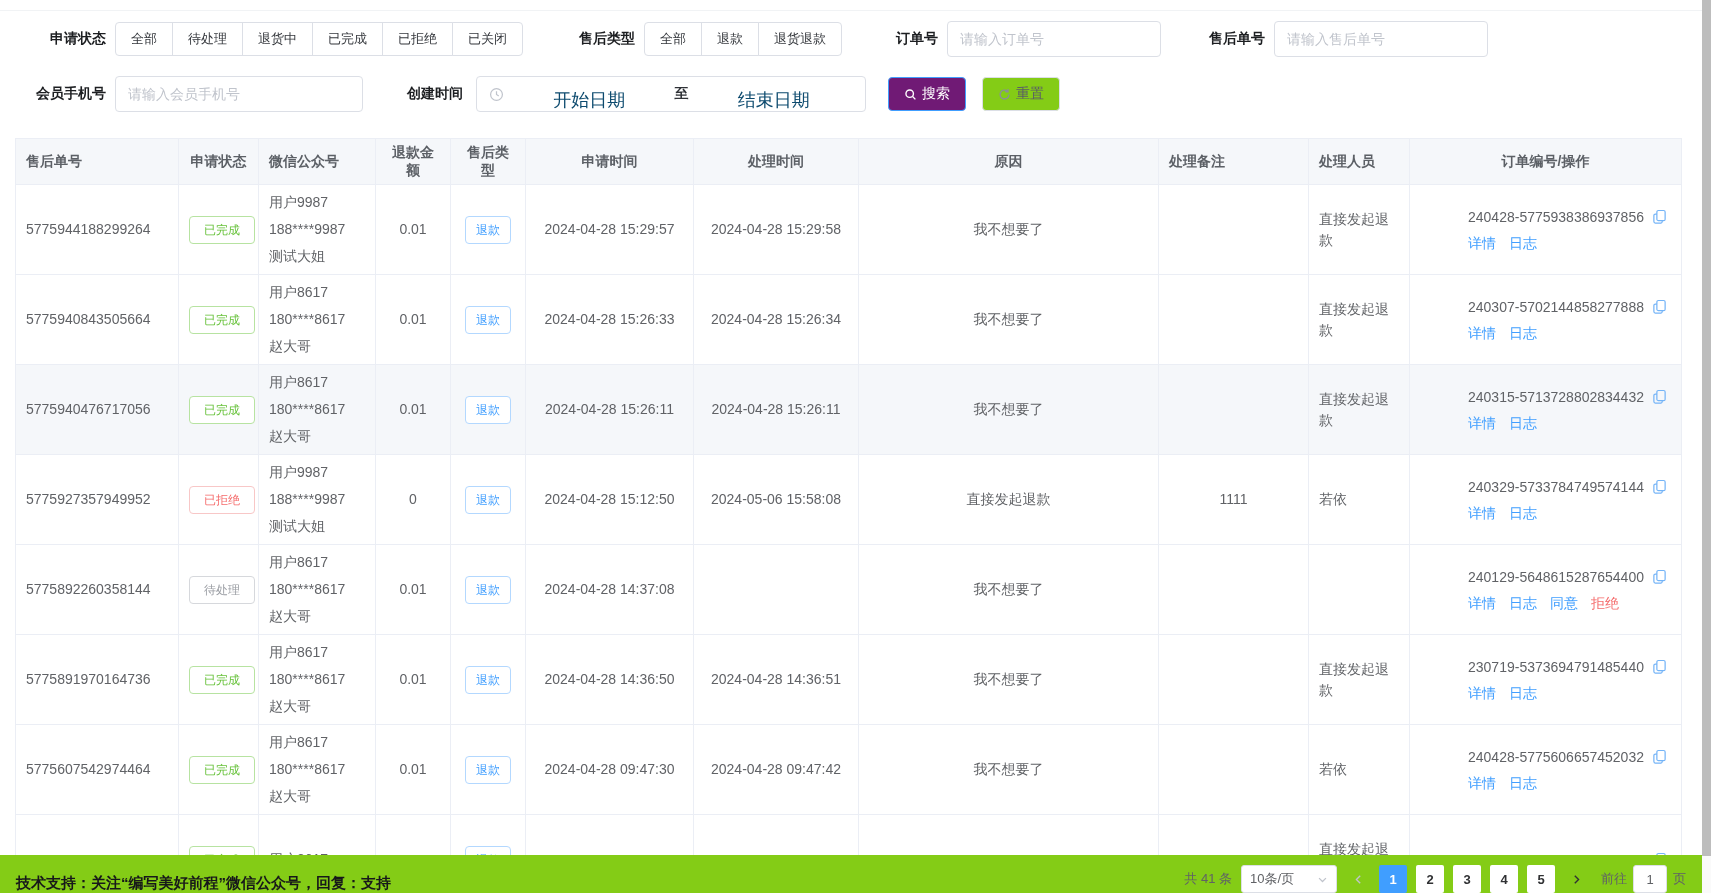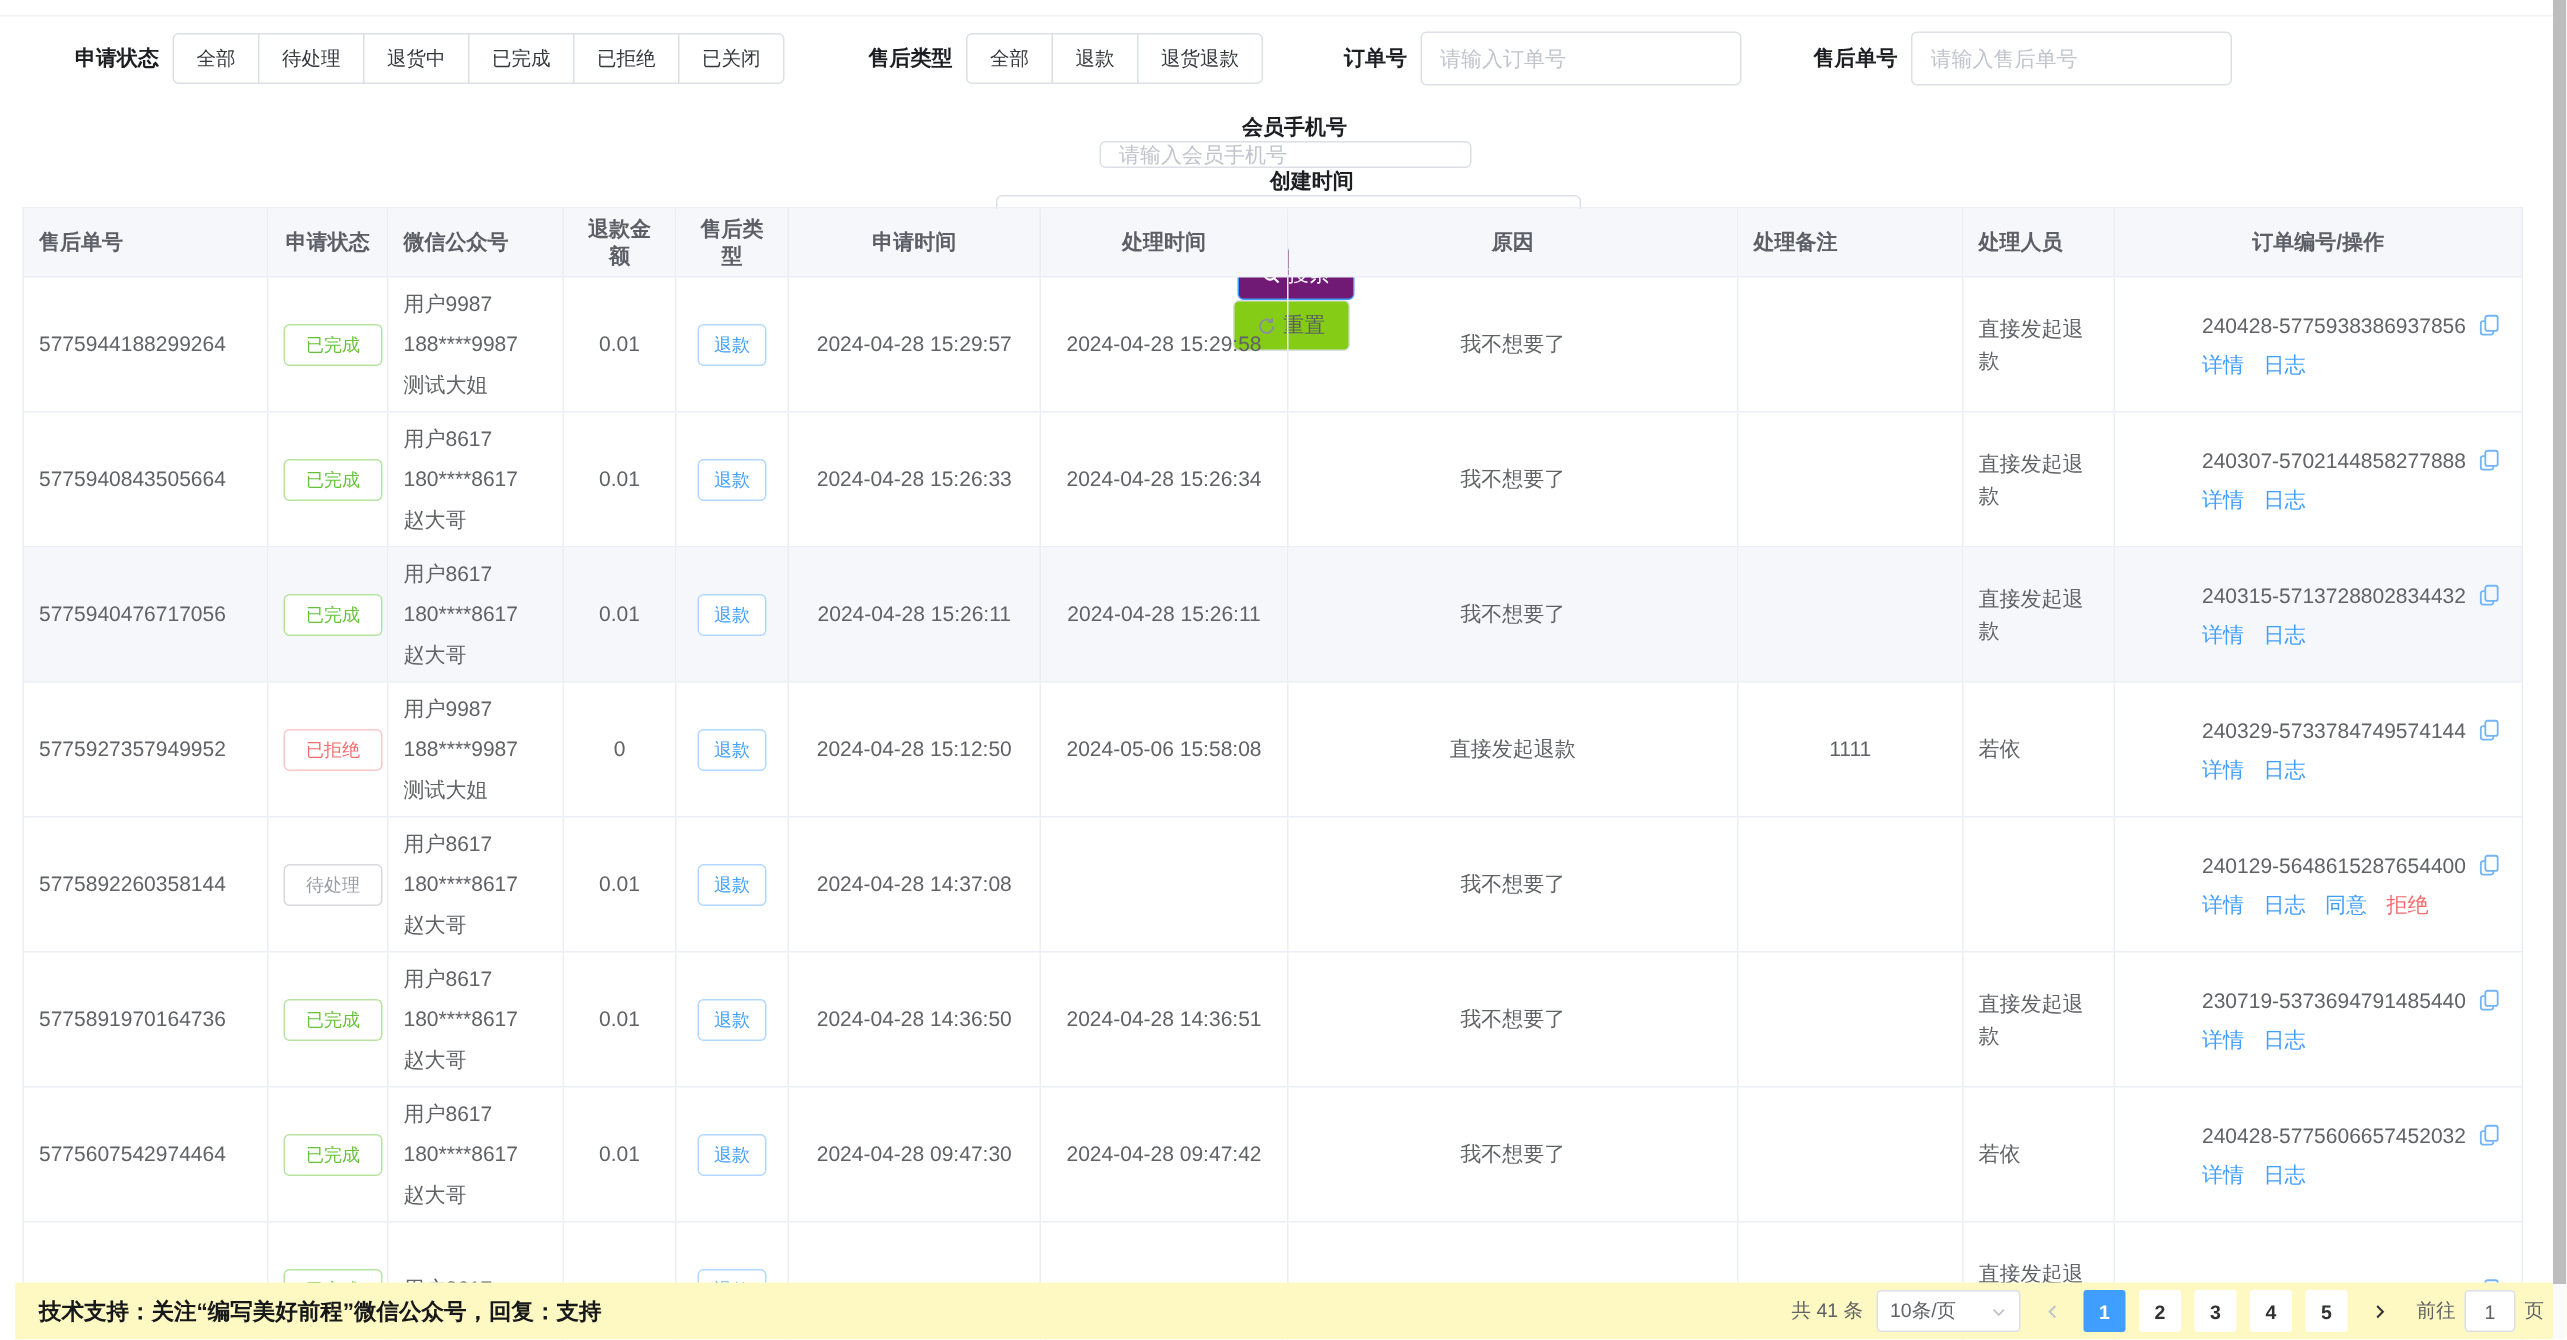--- a/index.html
+++ b/index.html
@@ -8,21 +8,21 @@
     position:relative; width:1711px; height:893px; background:#fff;
     font-family:"Liberation Sans","DejaVu Sans",sans-serif; color:#606266;
     overflow:hidden;
   }
   .topline{ position:absolute; top:10px; left:0; width:100%; border-top:1px solid #f1f3f5; }
 
   
   .filters{ position:absolute; top:0; left:0; width:1690px; }
   .frow{ display:flex; align-items:center; padding-left:15px; }
   .frow1{ margin-top:22px; height:34px; }
-  .frow2{ margin-top:20px; height:36px;flex-direction:column; }
+  .frow2{ margin-top:20px; height:36px; }
   .flabel{ font-weight:bold; color:#1c1e21; font-size:14px; text-align:right; flex:none; white-space:nowrap; }
   .flabel.first{ width:91px; }
   .btn-group{ display:flex; margin-left:9px; flex:none; }
   .gbtn{
     height:34px; line-height:32px; padding:0 15px; border:1px solid #dcdfe6;
     background:#fff; font-size:13px; color:#34373c; margin-left:-1px; cursor:pointer; white-space:nowrap;
     font-family:inherit;
   }
   .gbtn:first-child{ border-radius:4px 0 0 4px; margin-left:0; }
   .gbtn:last-child{ border-radius:0 4px 4px 0; }
@@ -71,22 +71,22 @@
   .td-order{ padding-left:58px; }
   .order-line{ display:flex; align-items:center; gap:8px; line-height:24px; }
   .order-no{ color:#606266; white-space:nowrap; }
   .copy-icon{ display:inline-flex; cursor:pointer; }
   .links{ display:flex; gap:13px; line-height:24px; margin-top:2px; }
   .lk{ color:#409eff; cursor:pointer; white-space:nowrap; }
   .lk.danger{ color:#f56c6c; }
 
   
   .footer{
-    position:absolute; left:10px; bottom:0; width:1702px; height:38px; background:#fef9c3;
-    display:flex; align-items:center; justify-content:space-between; padding:0 16px; z-index:5;
+    position:absolute; left:0; bottom:0; width:1702px; height:38px; background:#84cc16;
+    display:flex; align-items:flex-end; justify-content:space-between; padding:0 16px; z-index:5;
   }
   .support{ font-weight:bold; color:#17181a; font-size:15px; }
   .pagination{ display:flex; align-items:center; font-size:13px; color:#606266; gap:9px; }
   .psel{
     width:96px; height:28px; border:1px solid #dcdfe6; border-radius:3px; background:#fff;
     display:flex; align-items:center; justify-content:space-between; padding:0 8px;
     color:#606266; cursor:pointer;
   }
   .pbtn{
     min-width:28px; height:28px; display:flex; align-items:center; justify-content:center;

